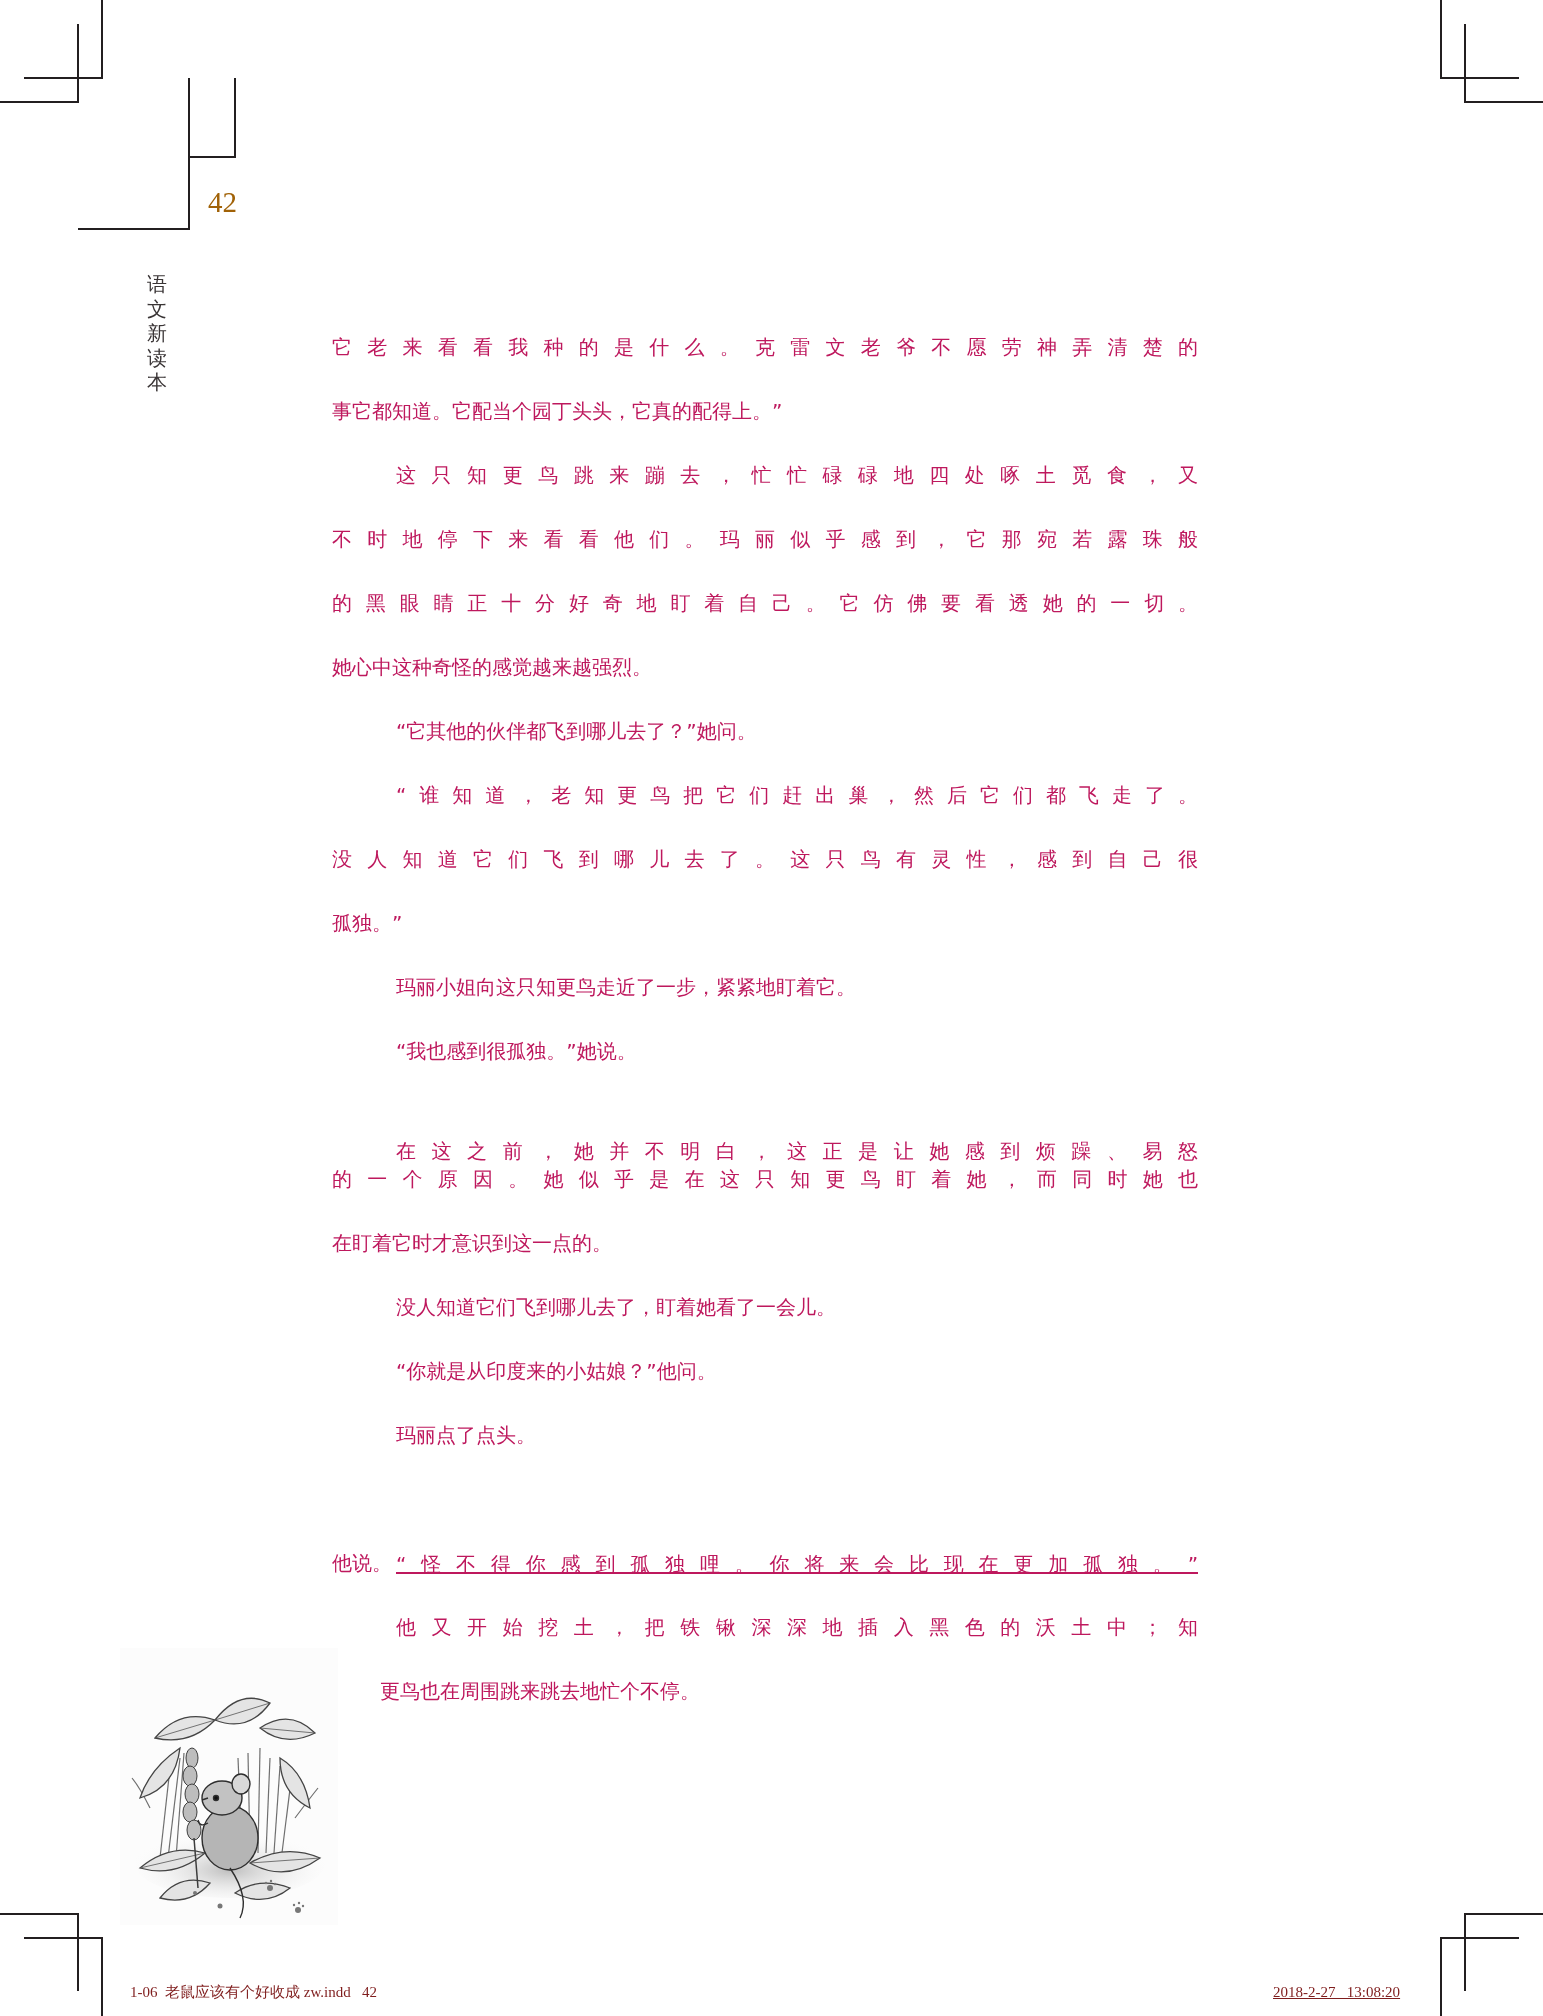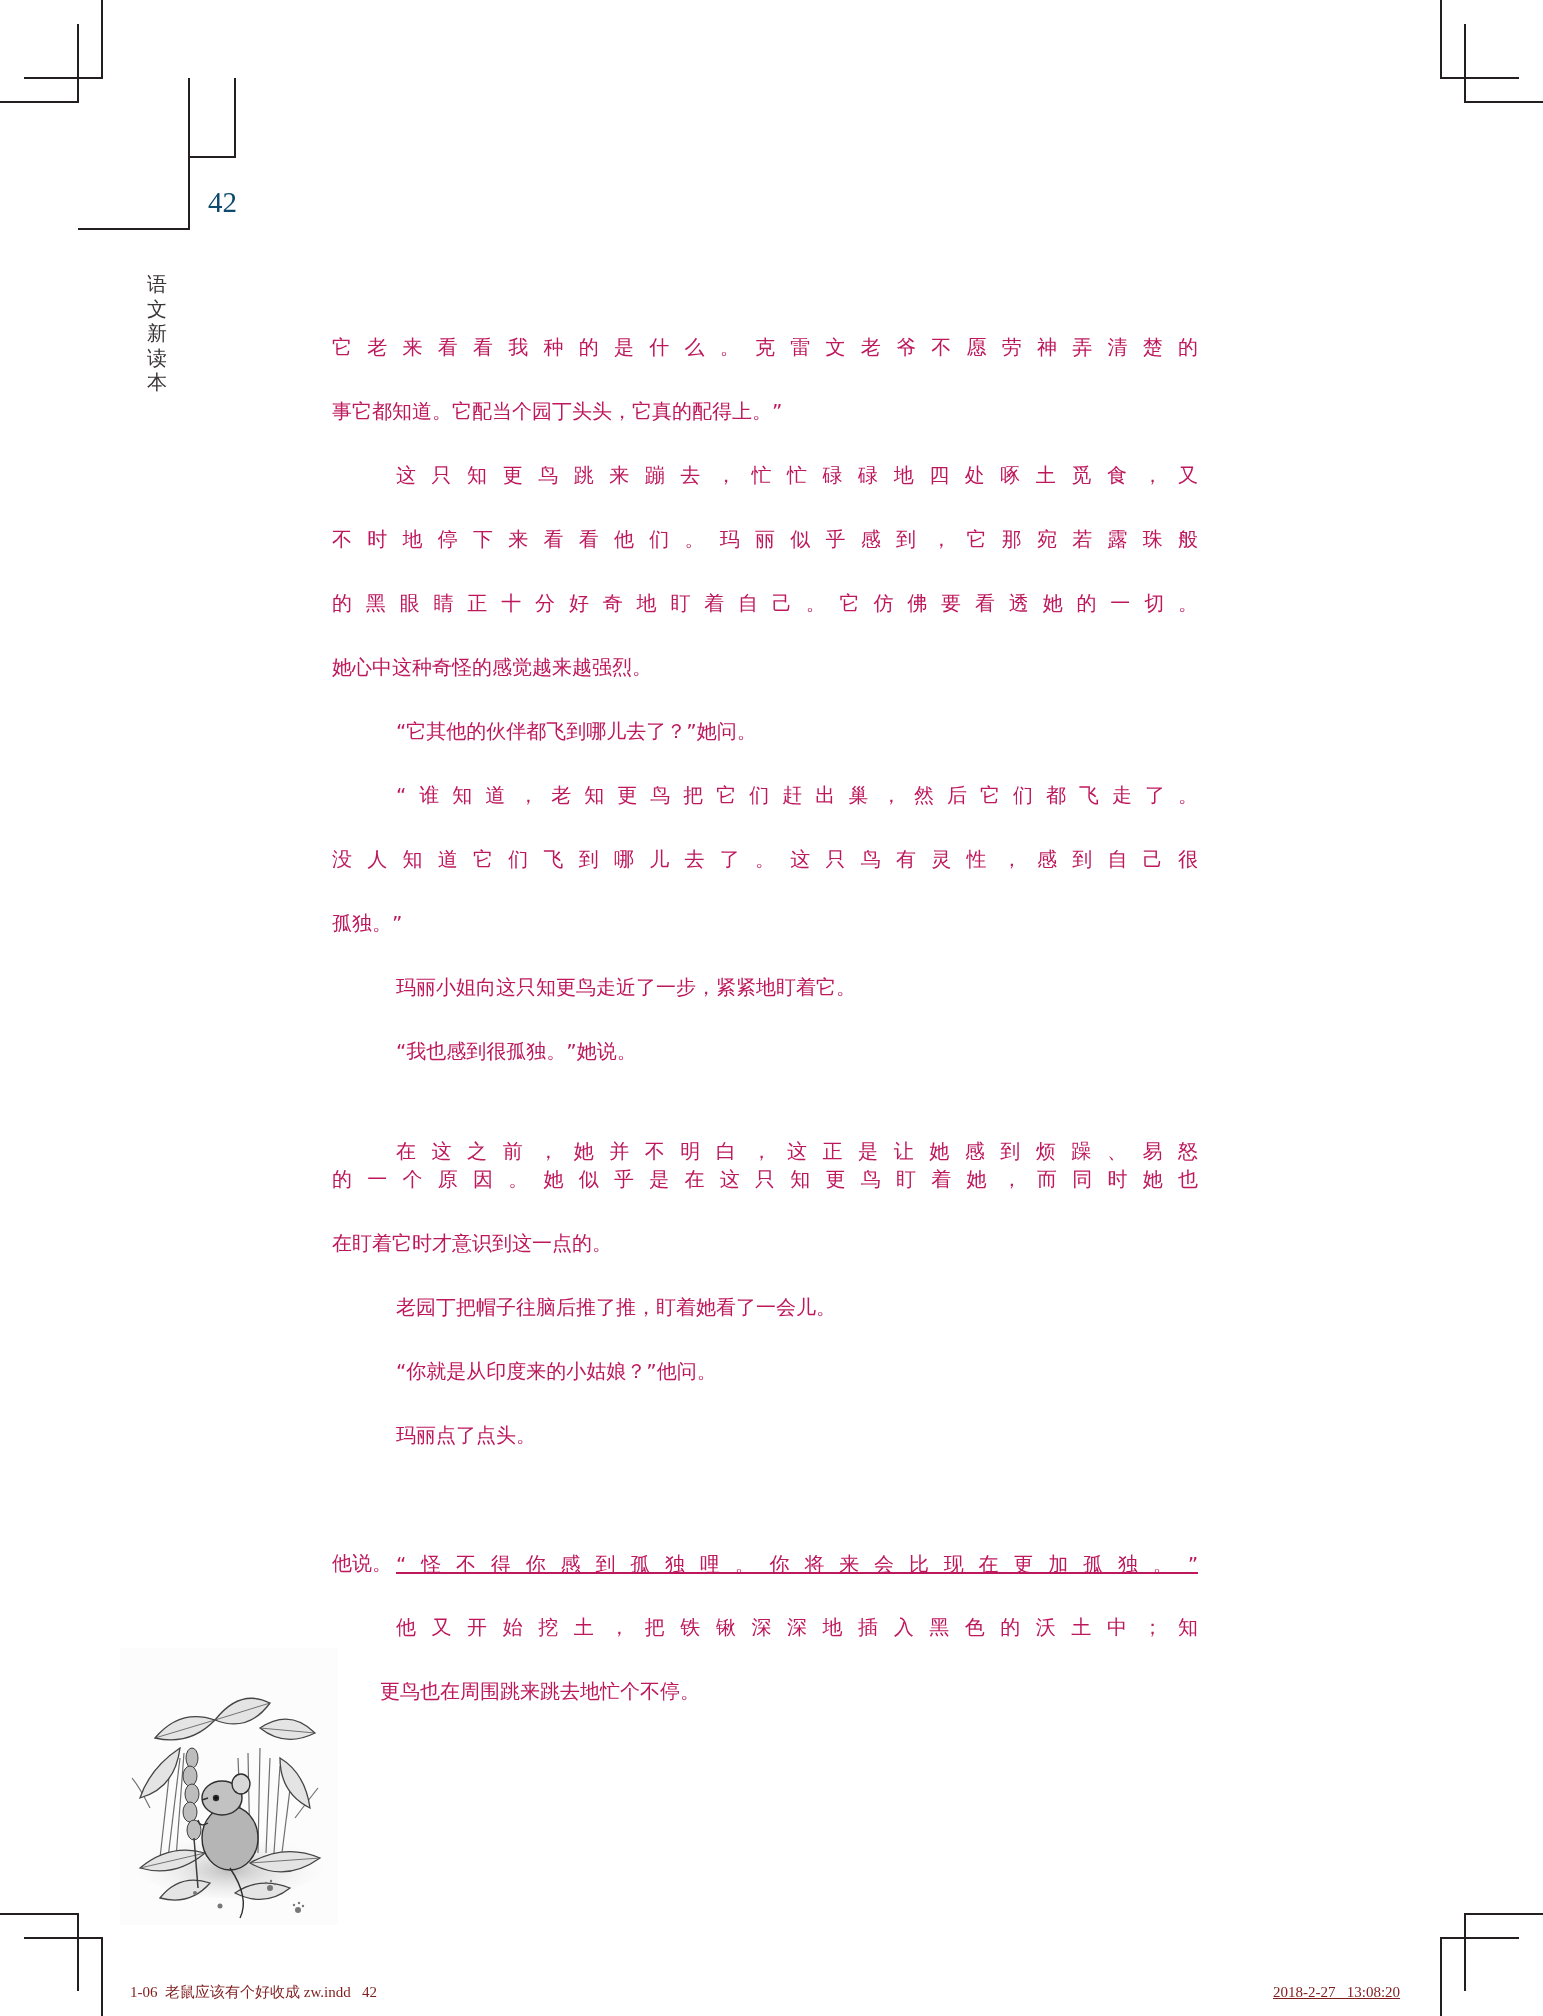--- a/index.html
+++ b/index.html
@@ -8,21 +8,21 @@
     background: #ffffff;
     font-family: "DejaVu Sans", sans-serif;
     color: #231f20;
   }
   .mark { position: absolute; background: #231f20; }
   .h { height: 2px; }
   .v { width: 2px; }
   .page-number {
     position: absolute; left: 208px; top: 186px;
     font-family: "Liberation Serif", "DejaVu Serif", serif;
-    font-size: 29px; line-height: 32px; color: #0c4a6e; letter-spacing: 0;
+    font-size: 29px; line-height: 32px; color: #a16207; letter-spacing: 0;
   }
   .side-label {
     position: absolute; left: 146px; top: 272px; width: 22px;
     font-size: 20px; line-height: 24.5px; color: #3a3536;
     word-break: break-all; text-align: center;
   }
   .side-label span { display: block; }
   .body-text { position: absolute; left: 332px; top: 0; width: 866px; }
   .line {
     position: absolute; left: 0; width: 866px; height: 36px;
@@ -91,21 +91,21 @@
   <div class="line" style="top:649px;">她心中这种奇怪的感觉越来越强烈。</div>
   <div class="line indent" style="top:713px;">“它其他的伙伴都飞到哪儿去了？”她问。</div>
   <div class="line full indent" style="top:777px;">“谁知道，老知更鸟把它们赶出巢，然后它们都飞走了。</div>
   <div class="line full" style="top:841px;">没人知道它们飞到哪儿去了。这只鸟有灵性，感到自己很</div>
   <div class="line" style="top:905px;">孤独。”</div>
   <div class="line indent" style="top:969px;">玛丽小姐向这只知更鸟走近了一步，紧紧地盯着它。</div>
   <div class="line indent" style="top:1033px;">“我也感到很孤独。”她说。</div>
   <div class="line full indent" style="top:1097px;margin-top:36px;">在这之前，她并不明白，这正是让她感到烦躁、易怒</div>
   <div class="line full" style="top:1161px;">的一个原因。她似乎是在这只知更鸟盯着她，而同时她也</div>
   <div class="line" style="top:1225px;">在盯着它时才意识到这一点的。</div>
-  <div class="line indent" style="top:1289px;">老园丁把帽子往脑后推了推，盯着她看了一会儿。</div>
+  <div class="line indent" style="top:1289px;">没人知道它们飞到哪儿去了，盯着她看了一会儿。</div>
   <div class="line indent" style="top:1353px;">“你就是从印度来的小姑娘？”他问。</div>
   <div class="line indent" style="top:1417px;">玛丽点了点头。</div>
   <div class="line full indent" style="top:1546px;text-decoration:underline;">“怪不得你感到孤独哩。你将来会比现在更加孤独。”</div>
   <div class="line" style="top:1545px;">他说。</div>
   <div class="line full indent" style="top:1609px;">他又开始挖土，把铁锹深深地插入黑色的沃土中；知</div>
   <div class="line" style="top:1673px;margin-left:48px;">更鸟也在周围跳来跳去地忙个不停。</div>
 </div>
 
 <div class="illustration-box">
   <svg width="218" height="277" viewBox="0 0 218 277">

